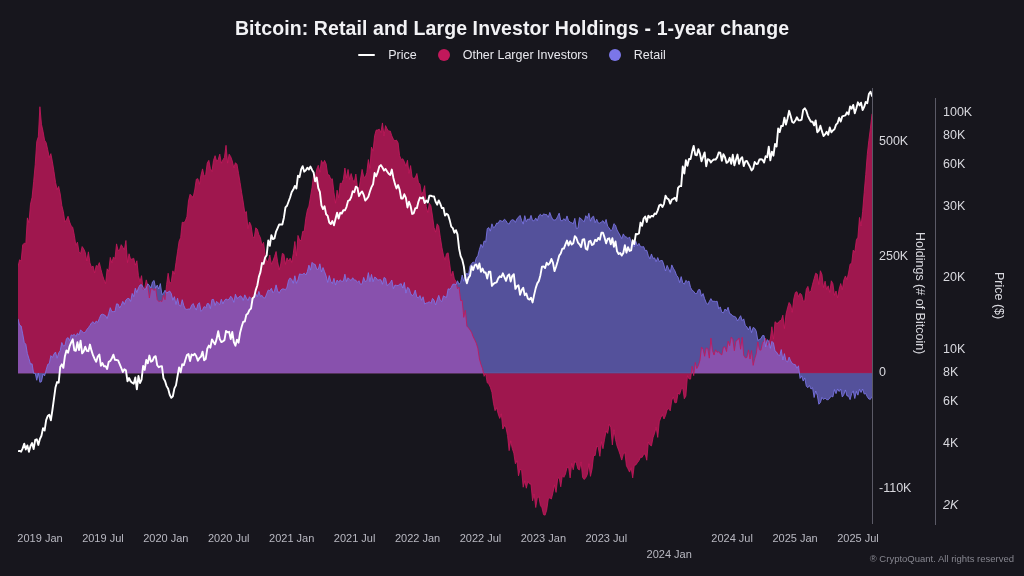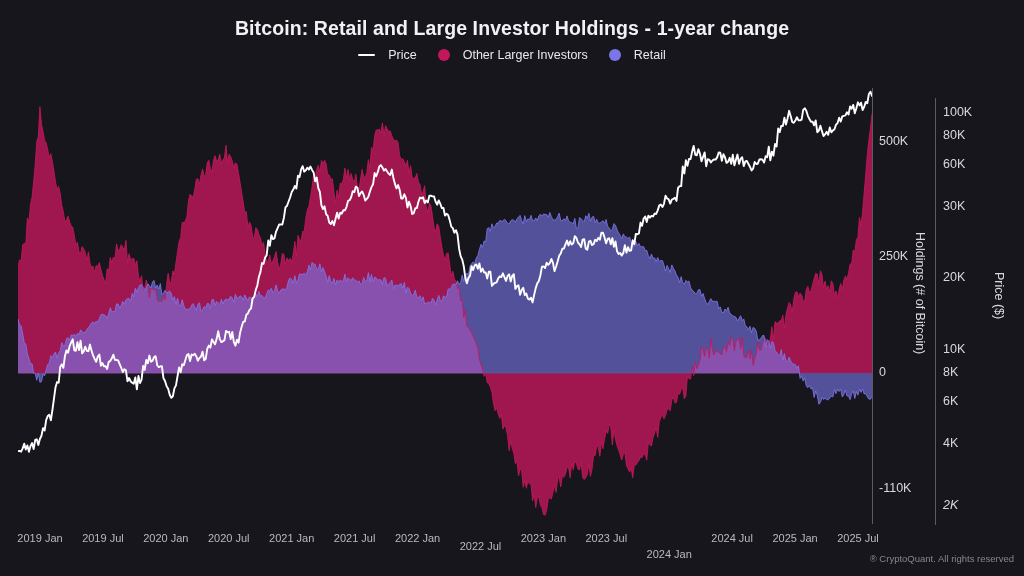--- a/index.html
+++ b/index.html
@@ -107,21 +107,21 @@
       <div class="tick tick-right" style="top: 498px; font-style: italic;">2K</div>
     </div>
   <div id="x-ticks">
       <div class="xtick" style="left: 40px;">2019 Jan</div>
       <div class="xtick" style="left: 102.923px;">2019 Jul</div>
       <div class="xtick" style="left: 165.846px;">2020 Jan</div>
       <div class="xtick" style="left: 228.769px;">2020 Jul</div>
       <div class="xtick" style="left: 291.692px;">2021 Jan</div>
       <div class="xtick" style="left: 354.615px;">2021 Jul</div>
       <div class="xtick" style="left: 417.538px;">2022 Jan</div>
-      <div class="xtick" style="left: 480.462px; margin-top: 8px;">2022 Jul</div>
+      <div class="xtick" style="left: 480.462px;">2022 Jul</div>
       <div class="xtick" style="left: 543.385px;">2023 Jan</div>
       <div class="xtick" style="left: 606.308px;">2023 Jul</div>
       <div class="xtick" style="left: 669.231px; margin-top: 16px;">2024 Jan</div>
       <div class="xtick" style="left: 732.154px;">2024 Jul</div>
       <div class="xtick" style="left: 795.077px;">2025 Jan</div>
       <div class="xtick" style="left: 858px;">2025 Jul</div>
     </div>
 
   <div class="axis-title axis-title-holdings">Holdings (# of Bitcoin)</div>
   <div class="axis-title axis-title-price">Price ($)</div>

